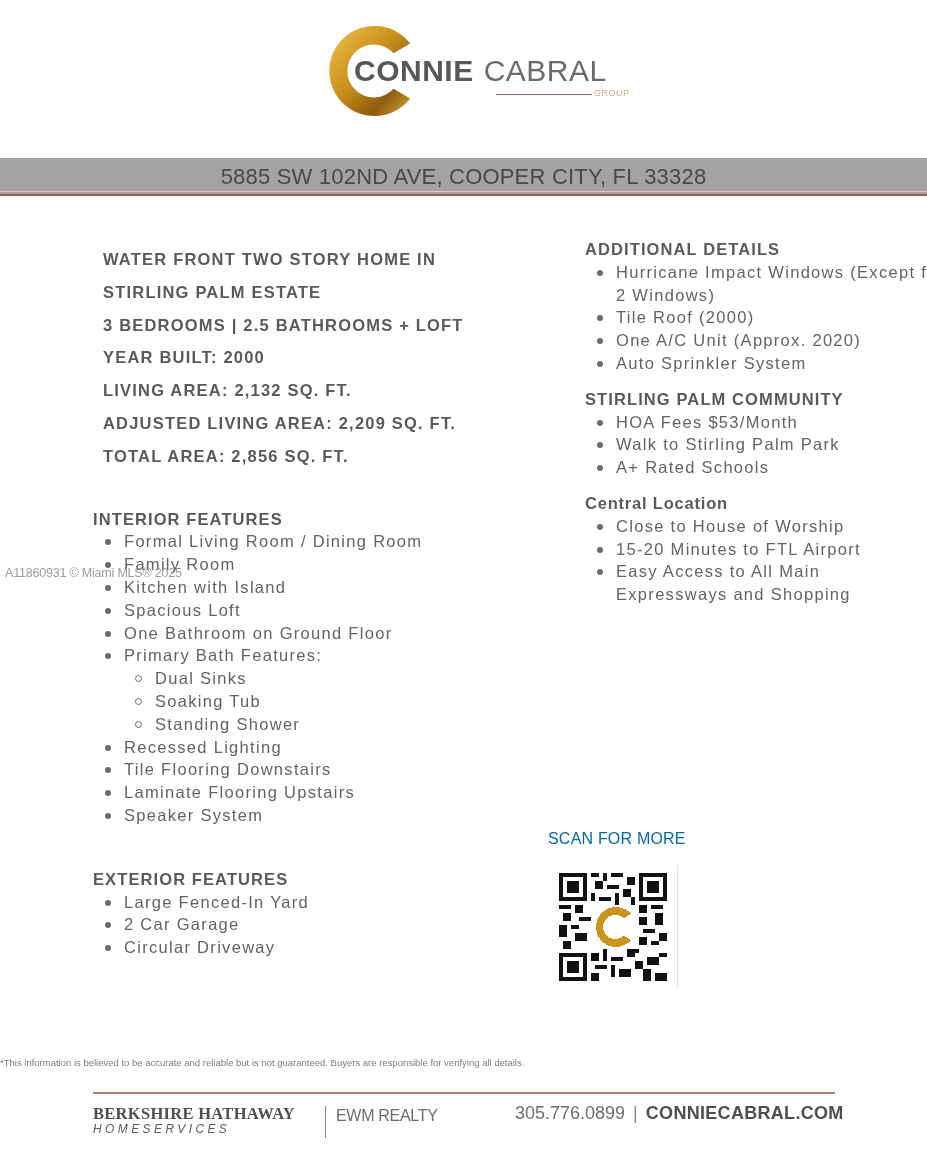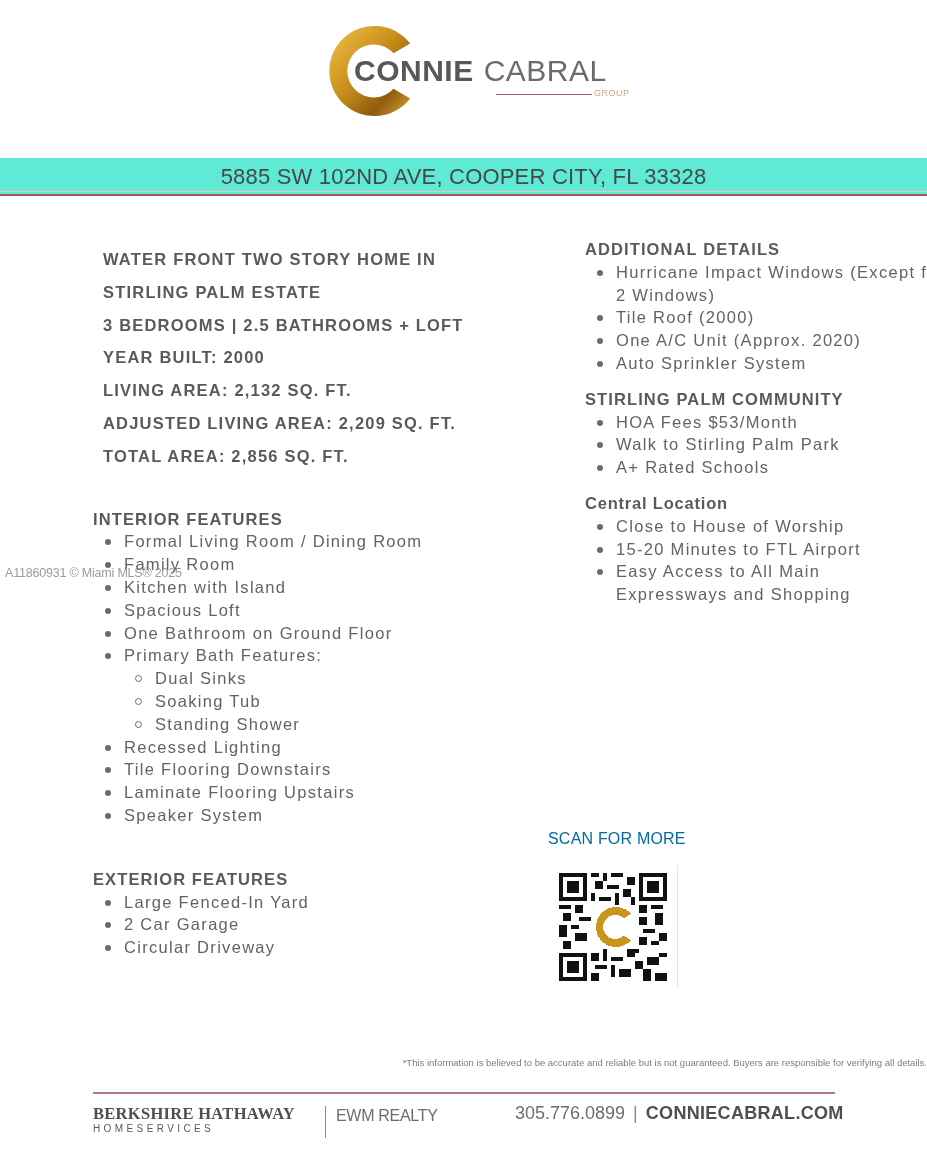--- a/index.html
+++ b/index.html
@@ -8,21 +8,21 @@
     
     .logo { position: absolute; left: 318px; top: 20px; width: 300px; height: 102px; }
     .logo-c { position: absolute; left: 2px; top: 2px; width: 98px; height: 98px; }
     .logo-text { position: absolute; left: 36px; top: 36px; white-space: nowrap; font-size: 30px; letter-spacing: 0.5px; line-height: 30px; }
     .logo-first { font-weight: bold; color: #58585a; }
     .logo-last { font-weight: normal; color: #6b6b6d; margin-left: 10px; margin-top: 11px; }
     .logo-line { position: absolute; left: 178px; top: 74px; width: 96px; height: 1px; background: #a0585e; }
     .logo-group { position: absolute; left: 276px; top: 68px; font-size: 9px; color: #c9a97a; letter-spacing: 0.5px; }
 
     
-    .address-band { position: absolute; left: 0; top: 158px; width: 927px; height: 36px; background: #5eead4; border-bottom: 2px solid #a0585e; }
+    .address-band { position: absolute; left: 0; top: 158px; width: 927px; height: 36px; background: #a3a3a3; border-bottom: 2px solid #a0585e; }
     .address-band::after { content: ""; position: absolute; left: 0; right: 0; bottom: 2px; height: 1px; background: #e8c4c4; }
     .address-text { position: absolute; left: 0; right: 0; top: 6px; text-align: center; font-size: 22px; color: #48484a; letter-spacing: 0.2px; }
 
     
     .col { position: absolute; }
     .col-left { left: 93px; top: 238px; width: 420px; }
     .col-right { left: 558px; top: 238px; width: 370px; margin-left: 27px; }
 
     .headline { font-weight: bold; font-size: 16.5px; line-height: 22.8px; letter-spacing: 1.2px; color: #5a5a5c; margin: 10px; }
     .section { margin-top: 0; }
@@ -40,25 +40,25 @@
 
     
     .watermark { position: absolute; left: 5px; top: 566px; font-size: 12.5px; color: #8a8a8a; opacity: 0.85; white-space: nowrap; letter-spacing: -0.2px; }
 
     
     .scan-label { position: absolute; left: 548px; top: 830px; font-size: 16px; color: #0369a1; letter-spacing: 0.2px; }
     .qr-wrap { position: absolute; left: 553px; top: 865px; width: 124px; height: 122px; border-right: 1px solid #e4e4e4; }
     .qr { position: absolute; left: 6px; top: 8px; width: 108px; height: 108px; }
 
     
-    .disclaimer { position: absolute; left: 0; right: 0; top: 1057px; text-align: right; font-size: 9.5px; color: #7c7c7c; }
+    .disclaimer { position: absolute; left: 0; right: 0; top: 1057px; text-align: left; font-size: 9.5px; color: #7c7c7c; }
     .footer-rule { position: absolute; left: 93px; top: 1092px; width: 742px; height: 2px; background: #b7787c; }
     .bh { position: absolute; left: 93px; top: 1105px; }
     .bh-name { font-weight: bold; font-size: 16.5px; color: #4f4f51; letter-spacing: 0.3px; line-height: 18px; font-family: Liberation Serif, serif; }
-    .bh-sub { font-size: 10px; letter-spacing: 3.4px; color: #5a5a5c; line-height: 12px; }
+    .bh-sub { font-size: 12px; letter-spacing: 3.4px; color: #5a5a5c; line-height: 12px; font-style: italic; }
     .bh-divider { position: absolute; left: 325px; top: 1106px; width: 1px; height: 32px; background: #8a8a8a; }
     .ewm { position: absolute; left: 336px; top: 1107px; font-size: 16px; color: #6d6d6f; letter-spacing: -0.3px; }
     .contact { position: absolute; left: 515px; top: 1103px; font-size: 18px; color: #6d6d6f; white-space: nowrap; }
     .contact .sep { margin: 0 8px 0 8px; color: #8a8a8a; }
     .contact .site { font-weight: bold; color: #4f4f51; letter-spacing: 0.3px; }
   </style>
 </head>
 <body>
 
 <div class="logo">

